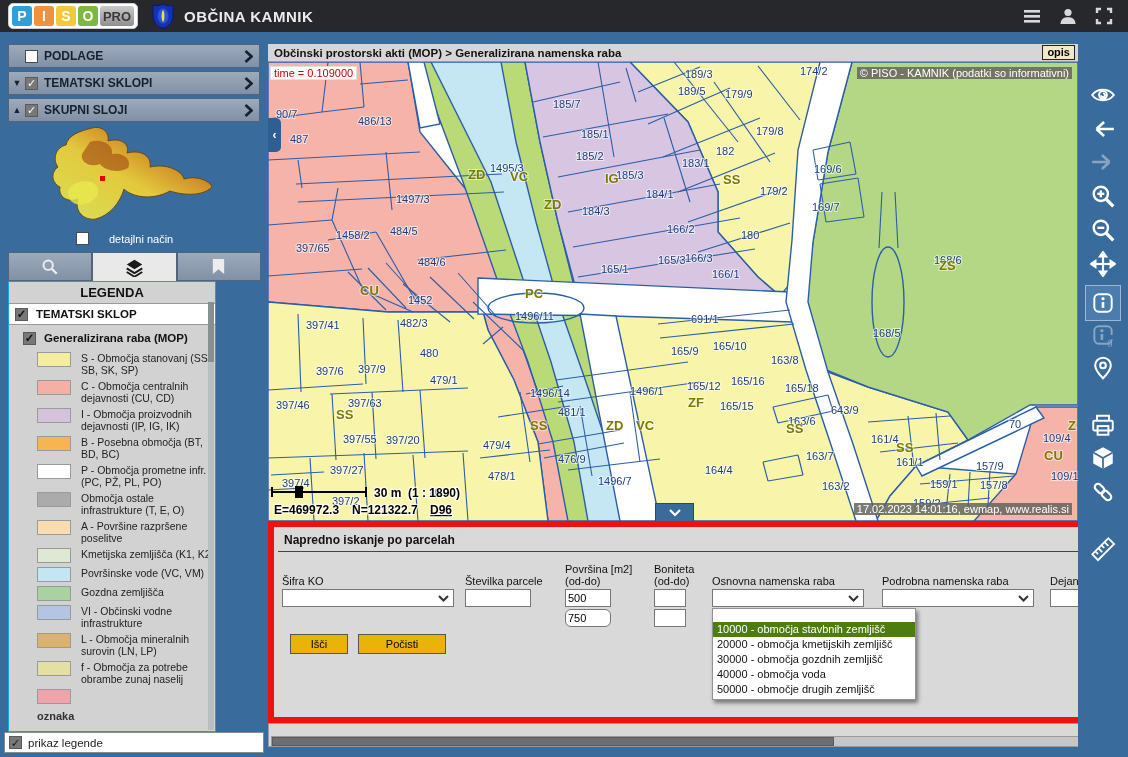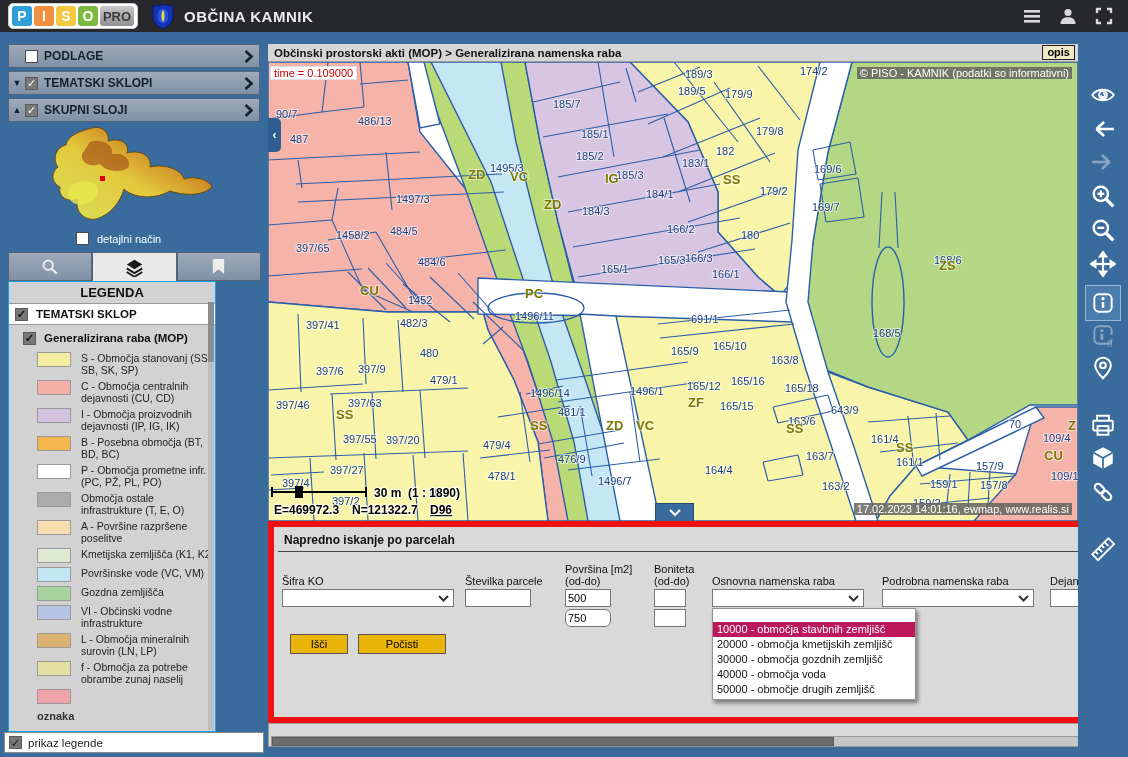--- a/index.html
+++ b/index.html
@@ -14,21 +14,21 @@
   #header-right{margin-left:auto;display:flex;gap:16px;margin-right:14px;align-items:center;}
   .hicon{width:20px;height:20px;}
   
   .acc{position:absolute;left:8px;width:252px;height:24px;background:linear-gradient(#9daabb,#8190a6);border:1px solid #53637a;display:flex;align-items:center;box-sizing:border-box;cursor:pointer;}
   .acc .tri{width:16px;text-align:center;font-size:9px;color:#16212f;}
   .acc .lbl{font-weight:bold;font-size:12px;color:#16212f;margin-left:6px;}
   .acc .chev{margin-left:auto;margin-right:6px;}
   .cb{width:13px;height:13px;border:1px solid #4a4a4a;background:#fff;display:inline-flex;align-items:center;justify-content:center;font-size:11px;color:#fff;box-sizing:border-box;}
   .cb.on{background:#787878;border-color:#5a5a5a;}
   #overview{position:absolute;left:30px;top:124px;width:205px;height:104px;}
-  #detail-row{position:absolute;left:76px;top:232px;display:flex;align-items:center;gap:8px;color:#fff;font-size:11px;}
+  #detail-row{position:absolute;left:76px;top:232px;display:flex;align-items:center;gap:20px;color:#fff;font-size:11px;}
   #tabs{position:absolute;left:8px;top:252px;width:253px;height:29px;display:flex;}
   .tab{flex:1;background:linear-gradient(#9daabb,#8190a6);border:1px solid #53637a;display:flex;align-items:center;justify-content:center;cursor:pointer;}
   .tab.active{background:#e9e9e9;border-bottom:none;}
   
   #legend{position:absolute;left:8px;top:281px;width:208px;height:451px;background:#d2d2d2;border:1px solid #0ea5e9;box-sizing:border-box;overflow:hidden;}
   #legend-title{text-align:center;font-weight:bold;font-size:13px;color:#111;padding:3px 0;}
   .lg-white-row{background:#fff;border-top:1px solid #999;border-bottom:1px solid #999;display:flex;align-items:center;height:20px;padding-left:6px;gap:8px;}
   .lg-white-row span{font-weight:bold;font-size:11.5px;color:#111;}
   #lg-layer-row{display:flex;align-items:center;height:20px;margin-top:3px;padding-left:14px;gap:8px;}
   #lg-layer-row span{font-weight:bold;font-size:11.5px;color:#111;}
@@ -55,21 +55,21 @@
   #panel-title{position:absolute;left:10px;top:6px;font-weight:bold;font-size:12px;color:#111;}
   #panel-rule{position:absolute;left:4px;top:24px;width:800px;border-bottom:1px solid #444;}
   .f-label{position:absolute;font-size:11px;color:#111;white-space:nowrap;}
   .f-input{position:absolute;height:16px;border:1px solid #777;background:#fff;font-size:11px;font-family:"Liberation Sans",sans-serif;padding:0 2px;box-sizing:content-box;}
   .f-select{position:absolute;height:18px;border:1px solid #777;background:#fff;display:flex;align-items:center;justify-content:flex-end;cursor:pointer;box-sizing:border-box;}
   .f-select svg{margin-right:4px;}
   .pbtn{position:absolute;height:20px;background:#eab308;border:1px solid #555;font-size:11px;font-family:"Liberation Sans",sans-serif;cursor:pointer;}
   #dropdown{position:absolute;left:438px;top:81px;width:202px;background:#fff;border:1px solid #949494;box-shadow:2px 3px 4px rgba(0,0,0,.45);padding:2px 0;z-index:5;}
   .dd-opt{font-size:11px;line-height:15px;padding:0 4px;white-space:nowrap;color:#111;cursor:pointer;}
   .dd-opt.blank{height:11px;}
-  .dd-opt.sel{background:#be185d;color:#fff;}
+  .dd-opt.sel{background:#4d7c0f;color:#fff;}
   
   #hstrip{position:absolute;left:268px;top:723px;width:817px;height:24px;background:#d9d9d9;border:1px solid #9a9a9a;box-sizing:border-box;}
   #hscroll{position:absolute;left:2px;top:12px;width:809px;height:9px;background:#c6c6c6;border:1px solid #9a9a9a;}
   #hthumb{position:absolute;left:0;top:0;width:560px;height:7px;background:#6e6e6e;border:1px solid #5a5a5a;cursor:pointer;}
   
   #toolbar{position:absolute;left:1078px;top:32px;width:50px;height:725px;background:#3a6b9d;}
   .tb{position:absolute;left:11px;width:28px;height:28px;display:flex;align-items:center;justify-content:center;cursor:pointer;}
   .tb.active{border:1px solid #9cb8d6;background:#4a7cae;box-sizing:content-box;padding:3px;left:7px;}
   
   text.pl{font-family:"Liberation Sans",sans-serif;font-size:11px;fill:#1c3f7d;paint-order:stroke;stroke:#ffffff;stroke-width:2.2px;stroke-opacity:.55;}

